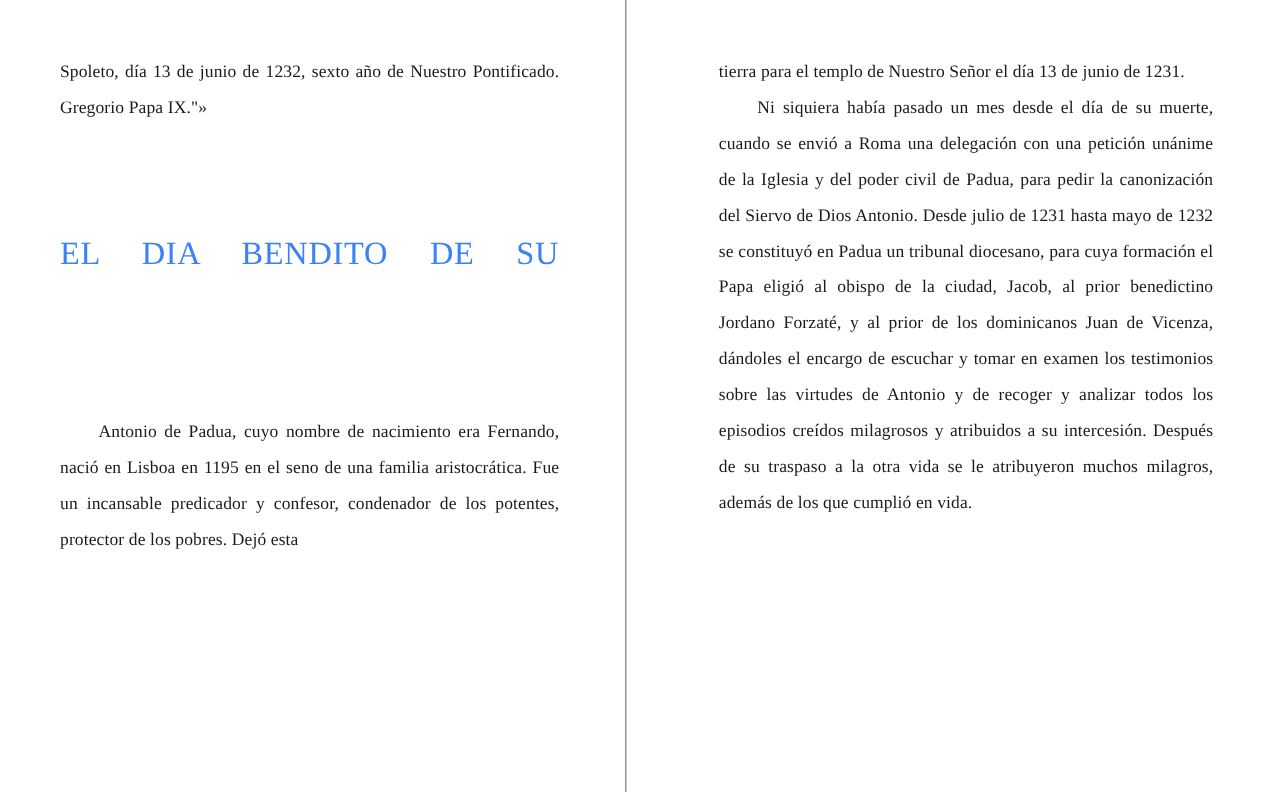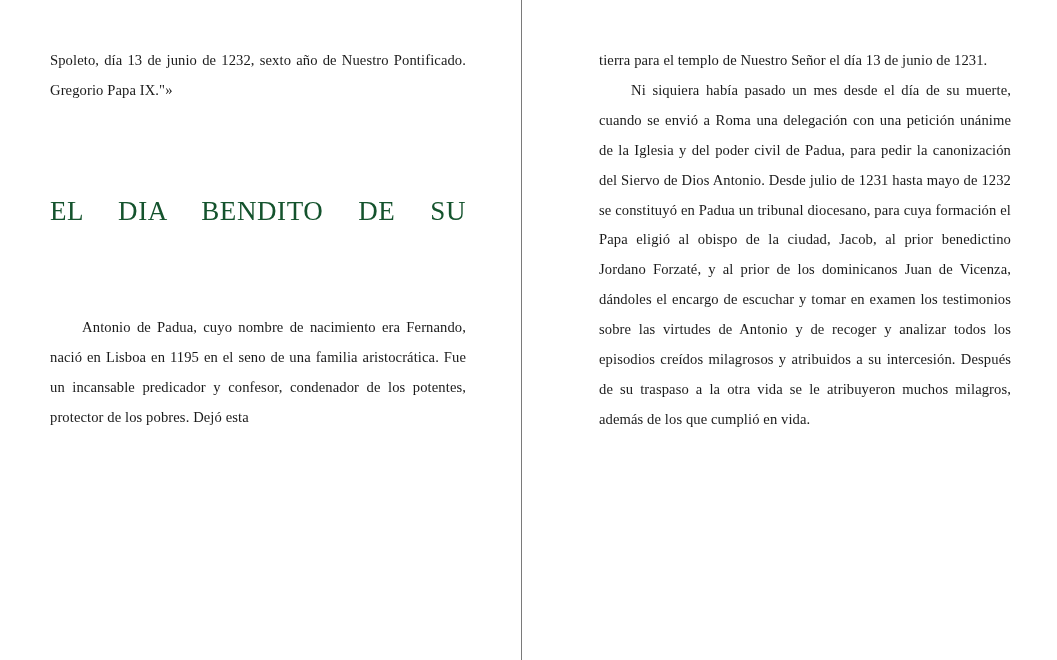--- a/index.html
+++ b/index.html
@@ -49,41 +49,41 @@
     line-height: 2.05;
     text-align: justify;
     text-justify: inter-word;
     letter-spacing: 0.1px;
   }
   p.indent {
     text-indent: 2.2em;
   }
   .chapter-title {
     margin: 0;
-    color: #14532d;
+    color: #3b82f6;
     font-size: 27px;
     font-weight: normal;
     line-height: 1.42;
     letter-spacing: 0.6px;
     text-align: justify;
     text-justify: inter-word;
   }
   .chapter-title .line1 {
     display: block;
     text-align: justify;
     text-align-last: justify;
   }
   .chapter-title .line2 {
     display: block;
   }
   .title-block {
     margin-top: 86px;
   }
   .body-block-left {
-    margin-top: 83px;
+    margin-top: 116px;
   }
 </style>
 </head>
 <body>
 
 <div class="spread">
 
   <div class="gutter"></div>
 
   <div class="page page-left">

